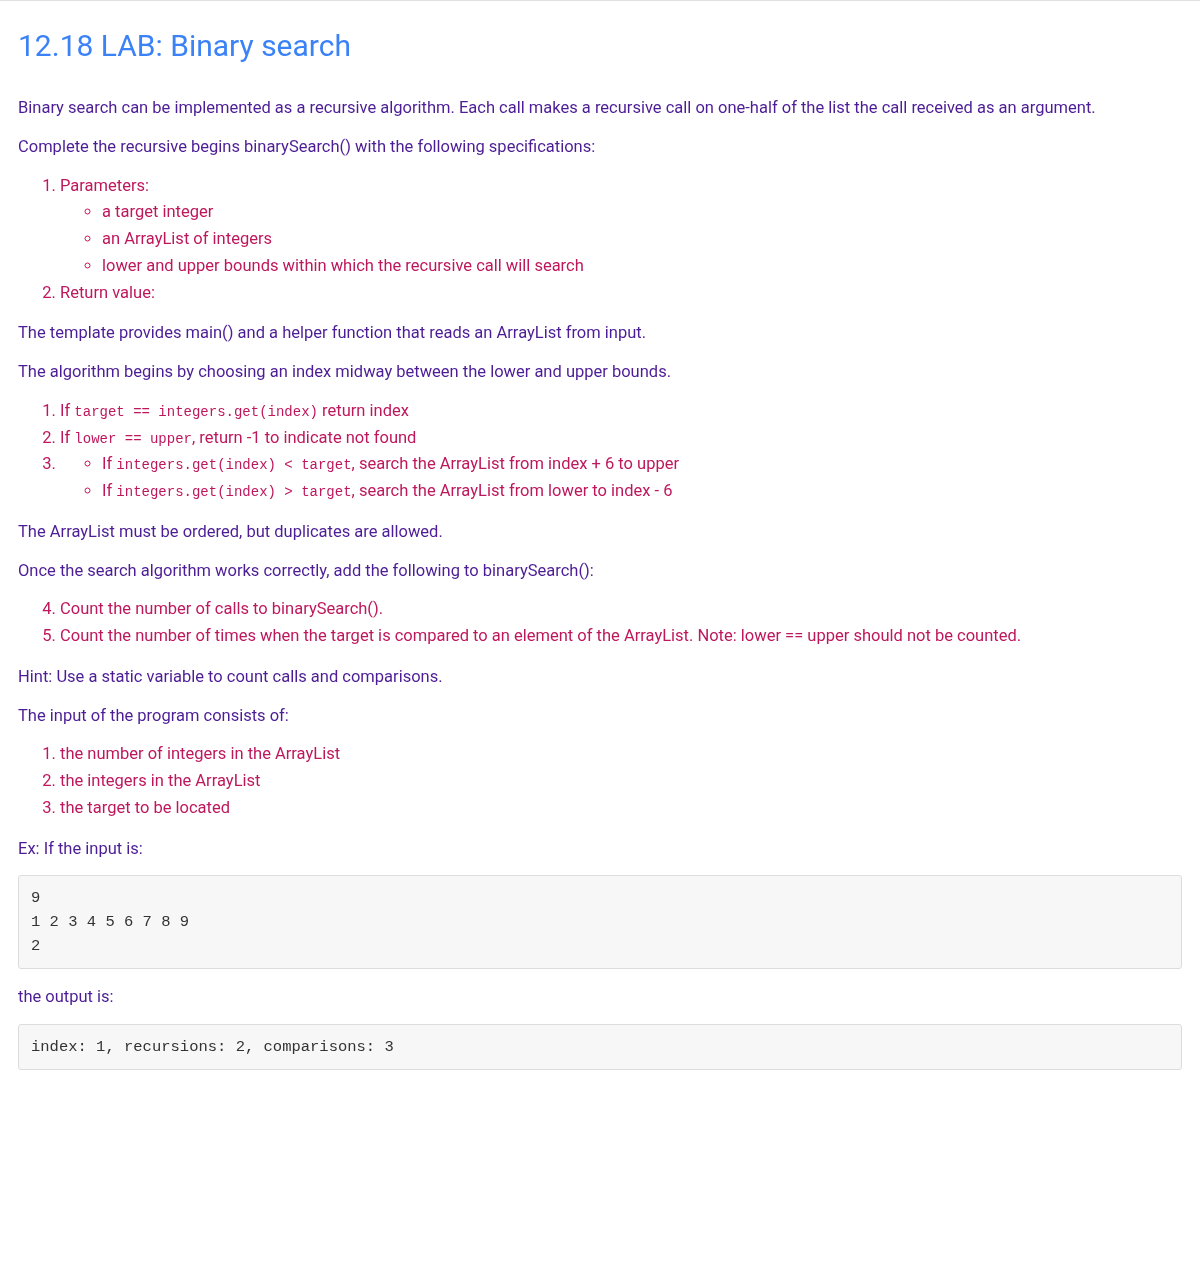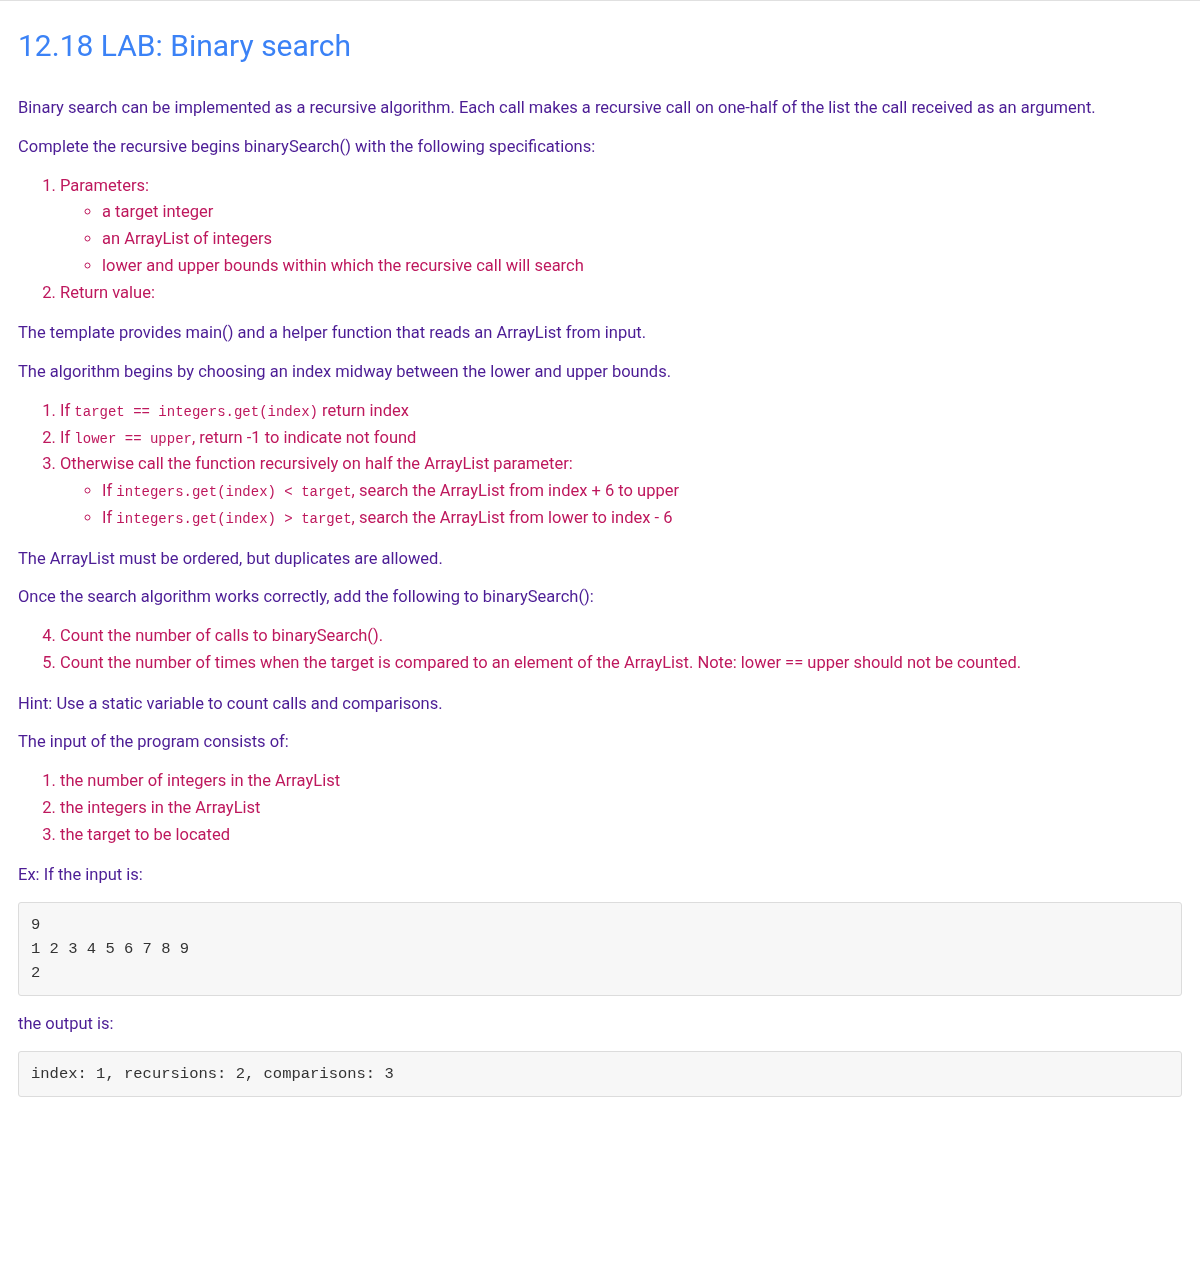--- a/index.html
+++ b/index.html
@@ -86,21 +86,20 @@
 <p>The algorithm begins by choosing an index midway between the lower and upper bounds.</p>
 
 <ol>
   <li>
     <span>If </span><code class="mono nowrap">target == integers.get(index)</code><span> return index</span>
   </li>
   <li>
     <span>If </span><code class="mono nowrap">lower == upper</code><span>, return -1 to indicate not found</span>
   </li>
   <li>
-    <span>Otherwise call the function recursively on half the ArrayList parameter:</span>
     <ul>
       <li>
         <span>If </span><code class="mono nowrap">integers.get(index) &lt; target</code><span>, search the ArrayList from index + 6 to upper</span>
       </li>
       <li>
         <span>If </span><code class="mono nowrap">integers.get(index) &gt; target</code><span>, search the ArrayList from lower to index - 6</span>
       </li>
     </ul>
   </li>
 </ol>

